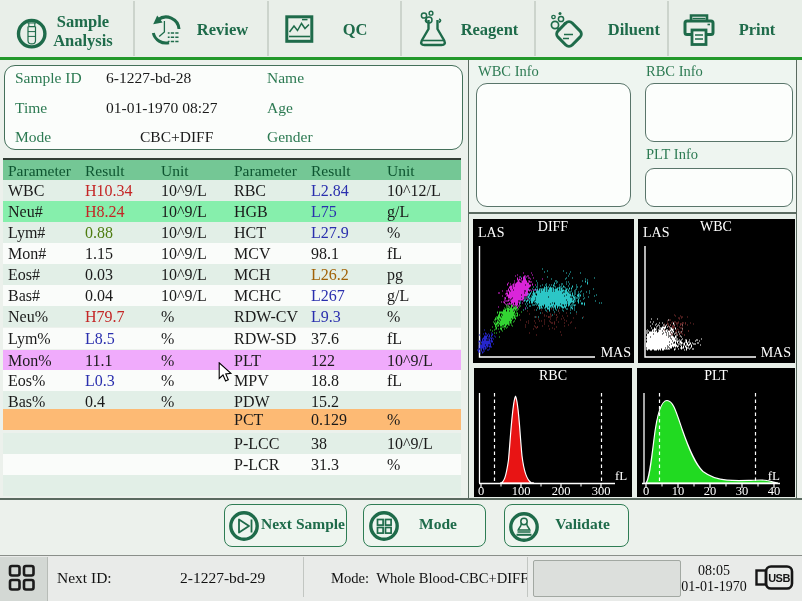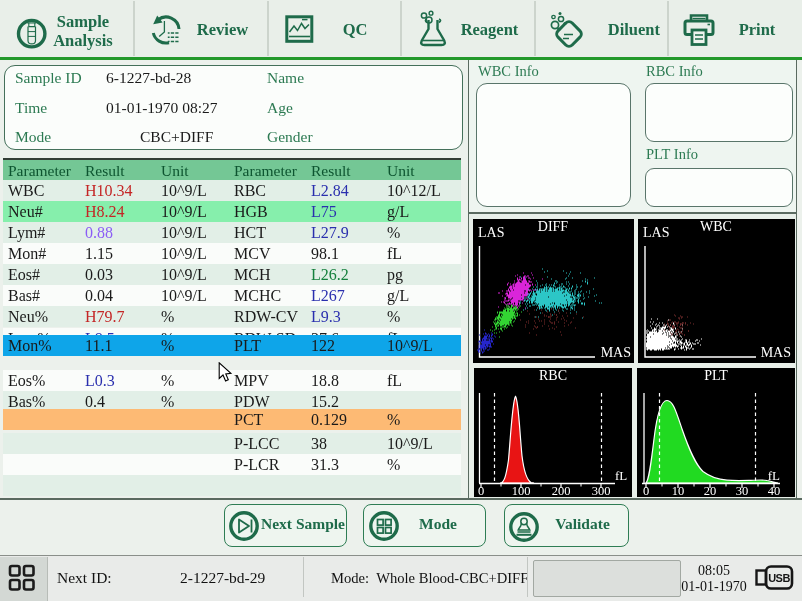--- a/index.html
+++ b/index.html
@@ -99,40 +99,40 @@
     <div class="tr" style="top:43.1px;background:#86efac">
       <span style="left:5px">Neu#</span>
       <span style="left:82px;color:#c42525">H8.24</span>
       <span style="left:158px">10^9/L</span>
       <span style="left:231px">HGB</span>
       <span style="left:308px;color:#2a2fae">L75</span>
       <span style="left:384px">g/L</span>
     </div>
     <div class="tr" style="top:64.1px;background:#e2efe7">
       <span style="left:5px">Lym#</span>
-      <span style="left:82px;color:#8b5cf6">0.88</span>
+      <span style="left:82px;color:#4d7c0f">0.88</span>
       <span style="left:158px">10^9/L</span>
       <span style="left:231px">HCT</span>
       <span style="left:308px;color:#2a2fae">L27.9</span>
       <span style="left:384px">%</span>
     </div>
     <div class="tr" style="top:85.2px;background:#fafcfa">
       <span style="left:5px">Mon#</span>
       <span style="left:82px;color:#1a1a1a">1.15</span>
       <span style="left:158px">10^9/L</span>
       <span style="left:231px">MCV</span>
       <span style="left:308px;color:#1a1a1a">98.1</span>
       <span style="left:384px">fL</span>
     </div>
     <div class="tr" style="top:106.3px;background:#e2efe7">
       <span style="left:5px">Eos#</span>
       <span style="left:82px;color:#1a1a1a">0.03</span>
       <span style="left:158px">10^9/L</span>
       <span style="left:231px">MCH</span>
-      <span style="left:308px;color:#15803d">L26.2</span>
+      <span style="left:308px;color:#a16207">L26.2</span>
       <span style="left:384px">pg</span>
     </div>
     <div class="tr" style="top:127.3px;background:#fafcfa">
       <span style="left:5px">Bas#</span>
       <span style="left:82px;color:#1a1a1a">0.04</span>
       <span style="left:158px">10^9/L</span>
       <span style="left:231px">MCHC</span>
       <span style="left:308px;color:#2a2fae">L267</span>
       <span style="left:384px">g/L</span>
     </div>
@@ -145,21 +145,21 @@
       <span style="left:384px">%</span>
     </div>
     <div class="tr" style="top:169.5px;background:#fafcfa">
       <span style="left:5px">Lym%</span>
       <span style="left:82px;color:#2a2fae">L8.5</span>
       <span style="left:158px">%</span>
       <span style="left:231px">RDW-SD</span>
       <span style="left:308px;color:#1a1a1a">37.6</span>
       <span style="left:384px">fL</span>
     </div>
-    <div class="tr" style="top:177px;background:#0ea5e9">
+    <div class="tr" style="top:192px;background:#f0abfc">
       <span style="left:5px">Mon%</span>
       <span style="left:82px;color:#1a1a1a">11.1</span>
       <span style="left:158px">%</span>
       <span style="left:231px">PLT</span>
       <span style="left:308px;color:#1a1a1a">122</span>
       <span style="left:384px">10^9/L</span>
     </div>
     <div class="tr" style="top:211.6px;background:#fafcfa">
       <span style="left:5px">Eos%</span>
       <span style="left:82px;color:#2a2fae">L0.3</span>

